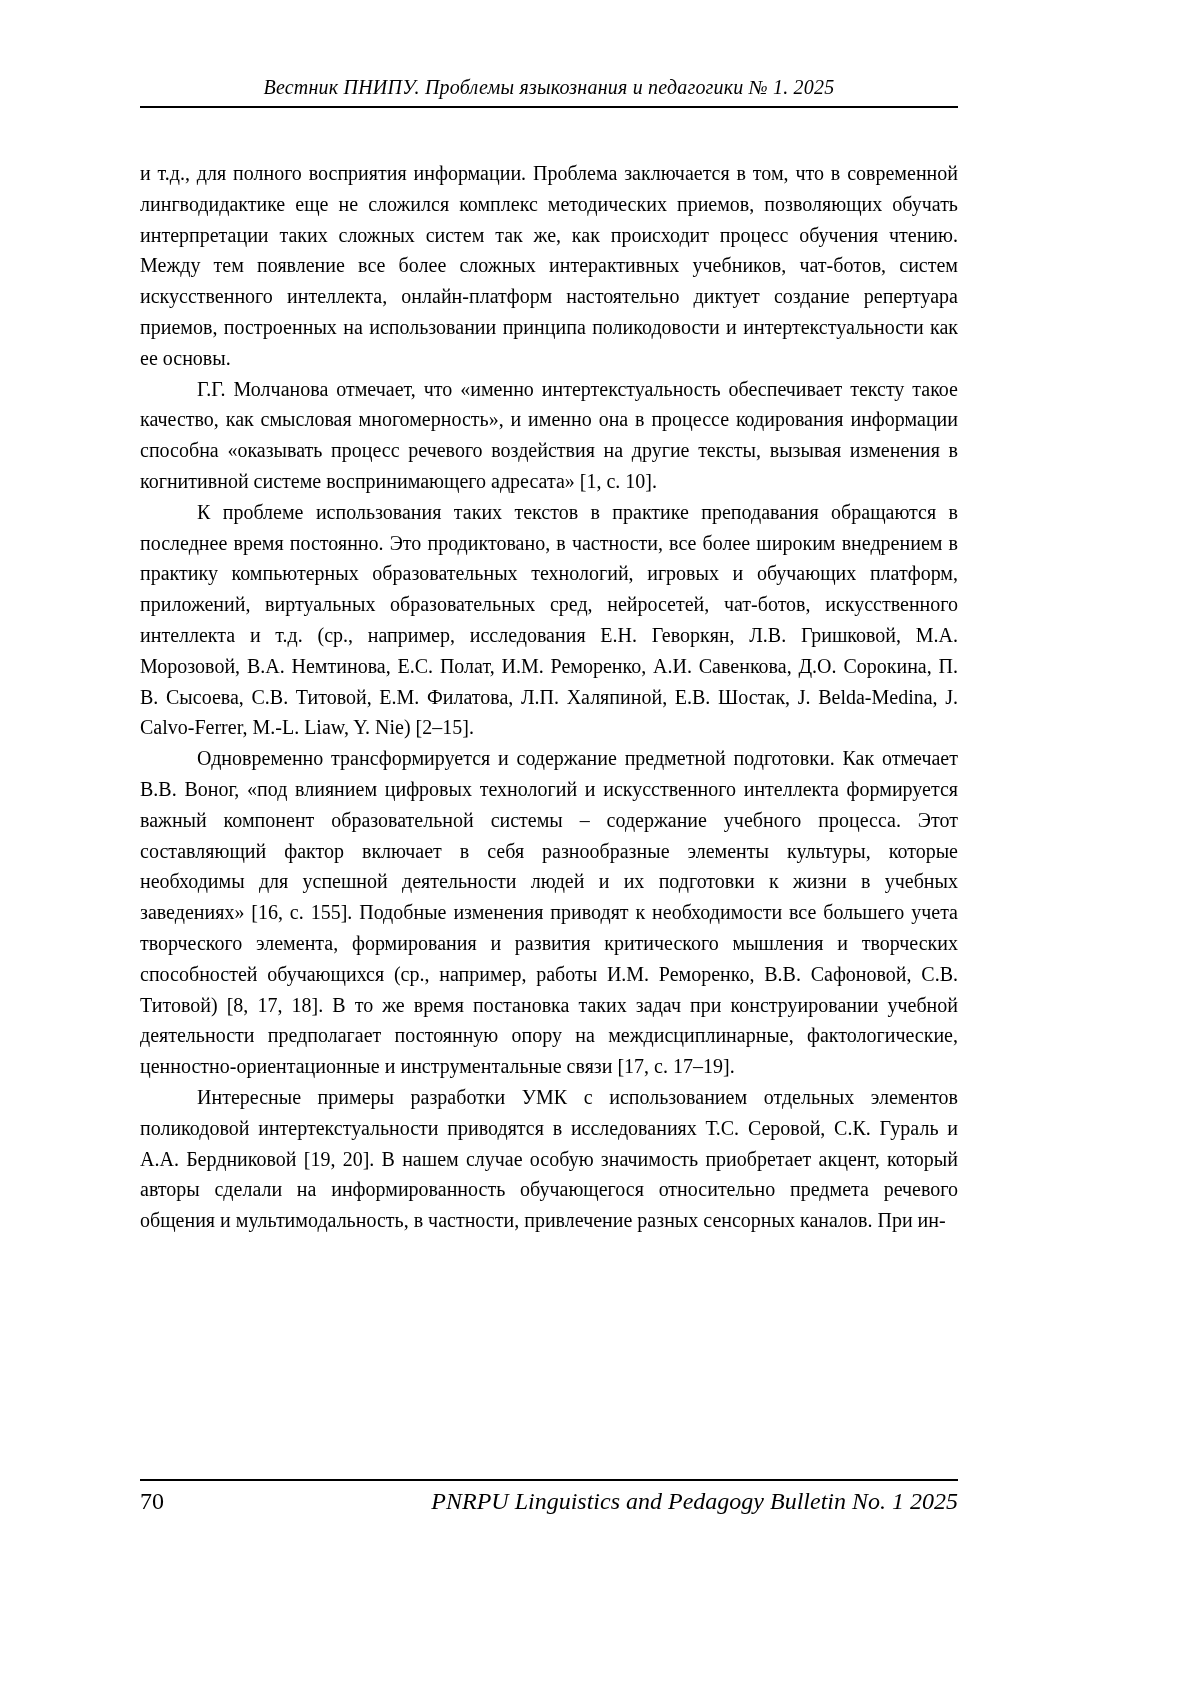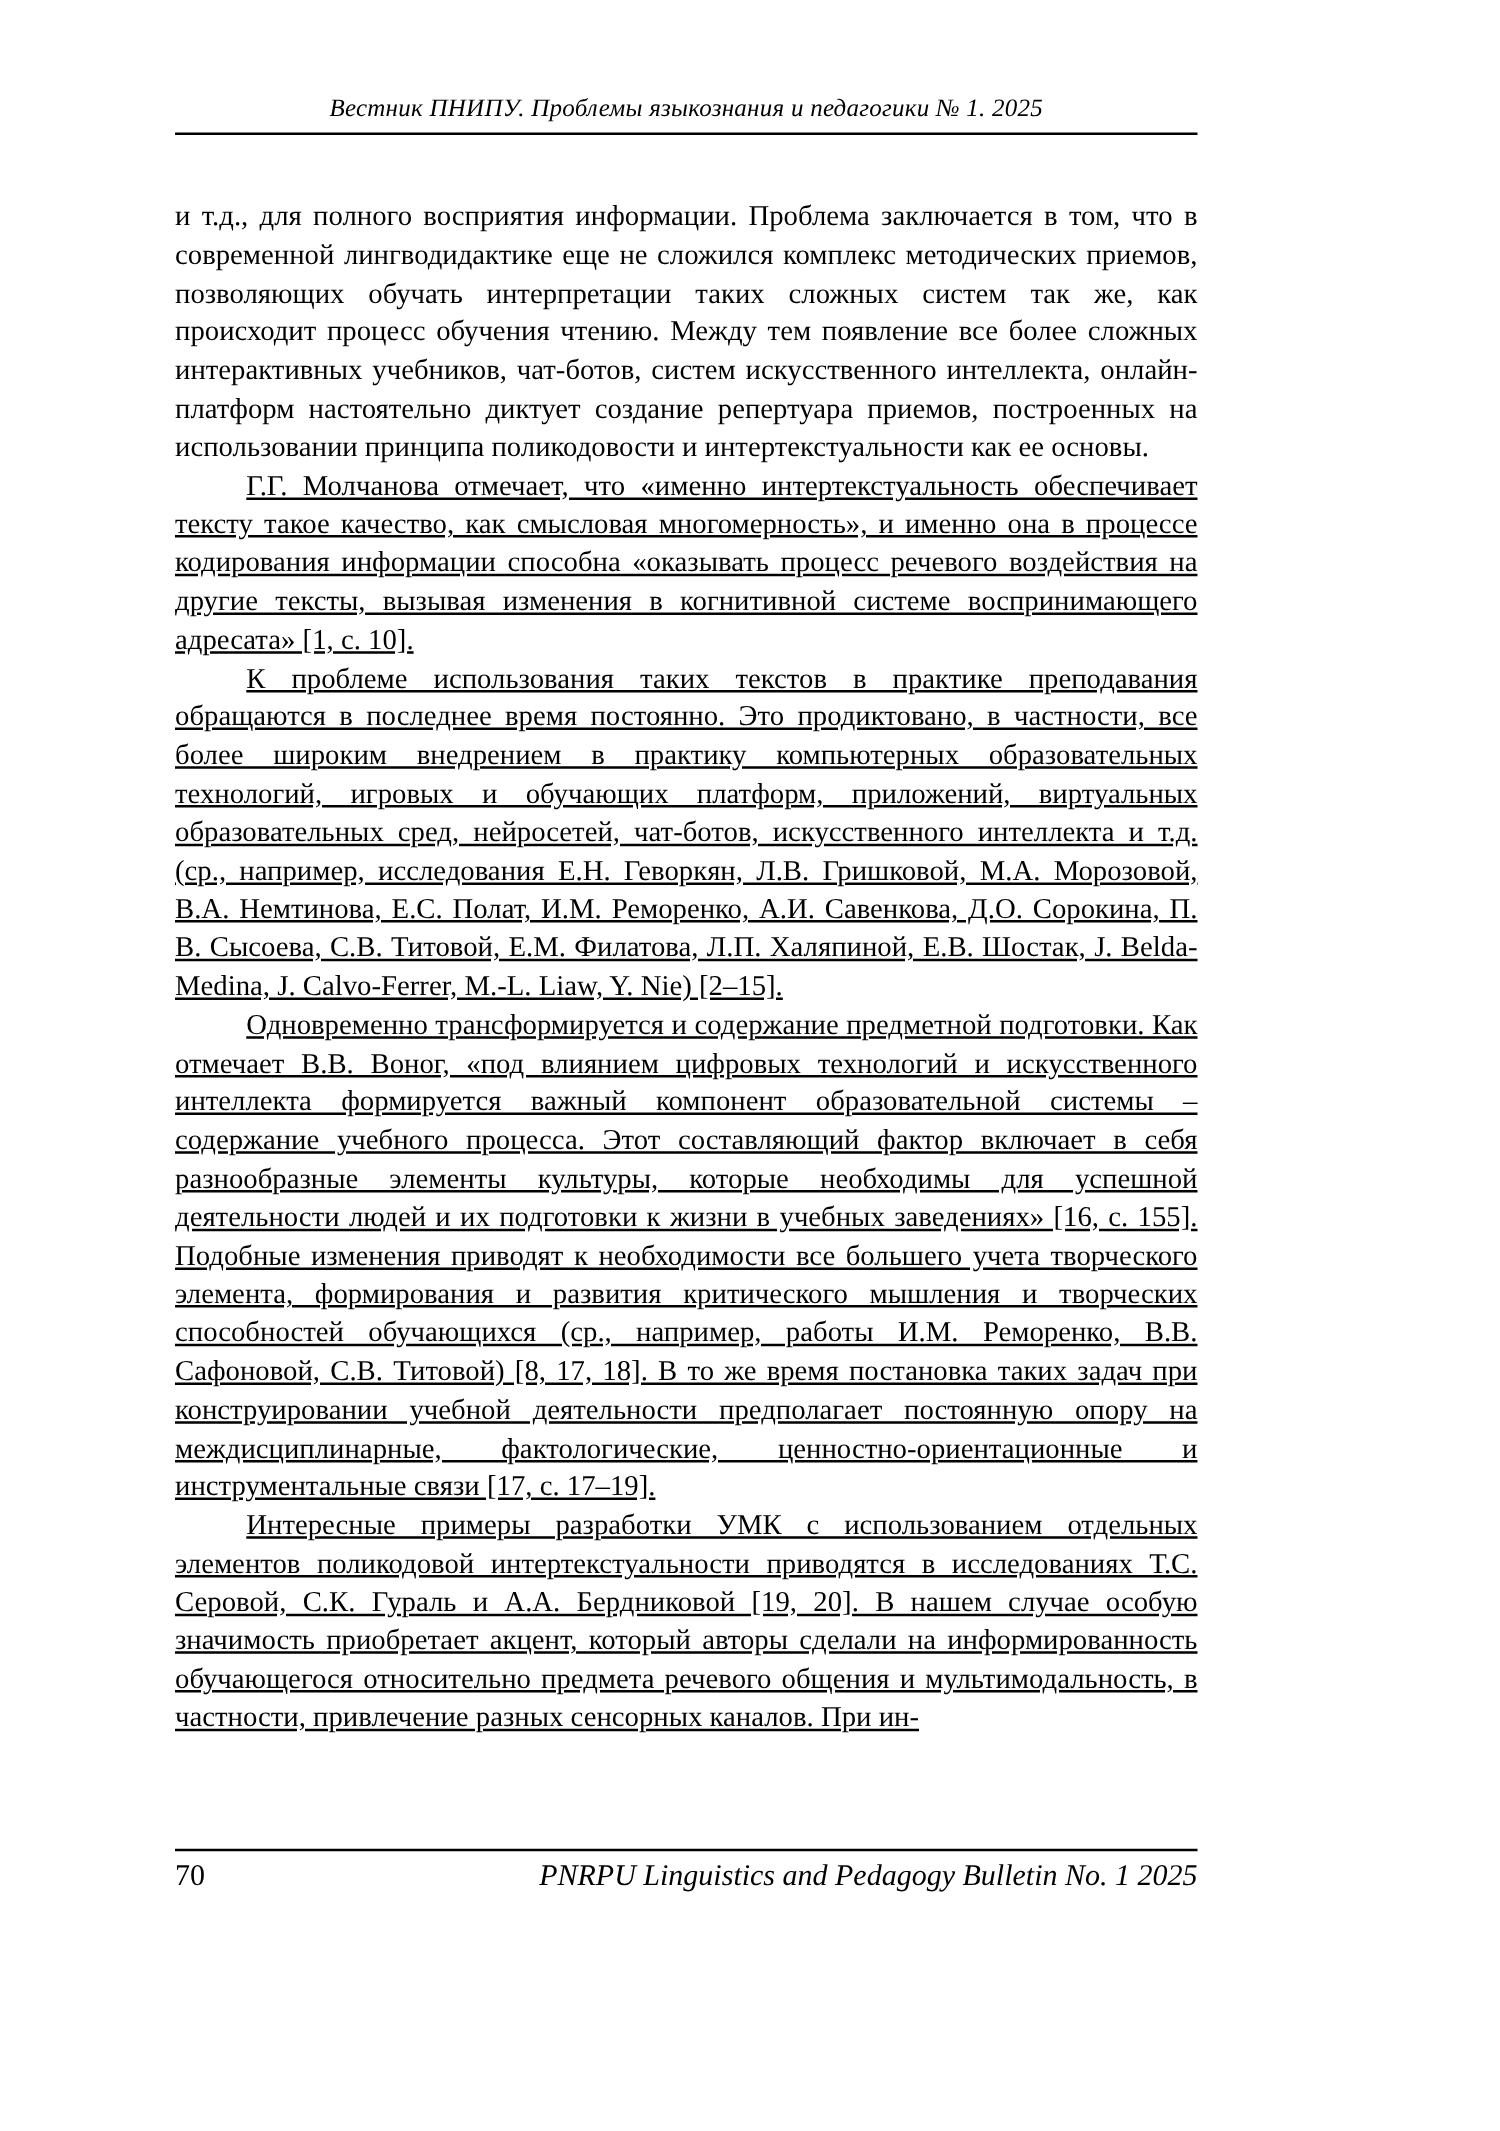--- a/index.html
+++ b/index.html
@@ -26,31 +26,30 @@
     font-size: 20px;
     letter-spacing: 0.2px;
     padding-bottom: 7px;
     border-bottom: 2px solid #000000;
   }
   .body-text {
     position: absolute;
     left: 140px;
     top: 158px;
     width: 818px;
-    font-size: 23px;
+    font-size: 20px;
     line-height: 30.8px;
     text-align: justify;
   }
   .body-text p {
     margin: 0;
     padding: 0;
   }
   .body-text p.indent {
     text-indent: 57px;
-    text-decoration: underline;
   }
   .footer {
     position: absolute;
     left: 140px;
     top: 1479px;
     width: 818px;
     border-top: 2px solid #000000;
     padding-top: 7px;
     display: flex;
     justify-content: space-between;

